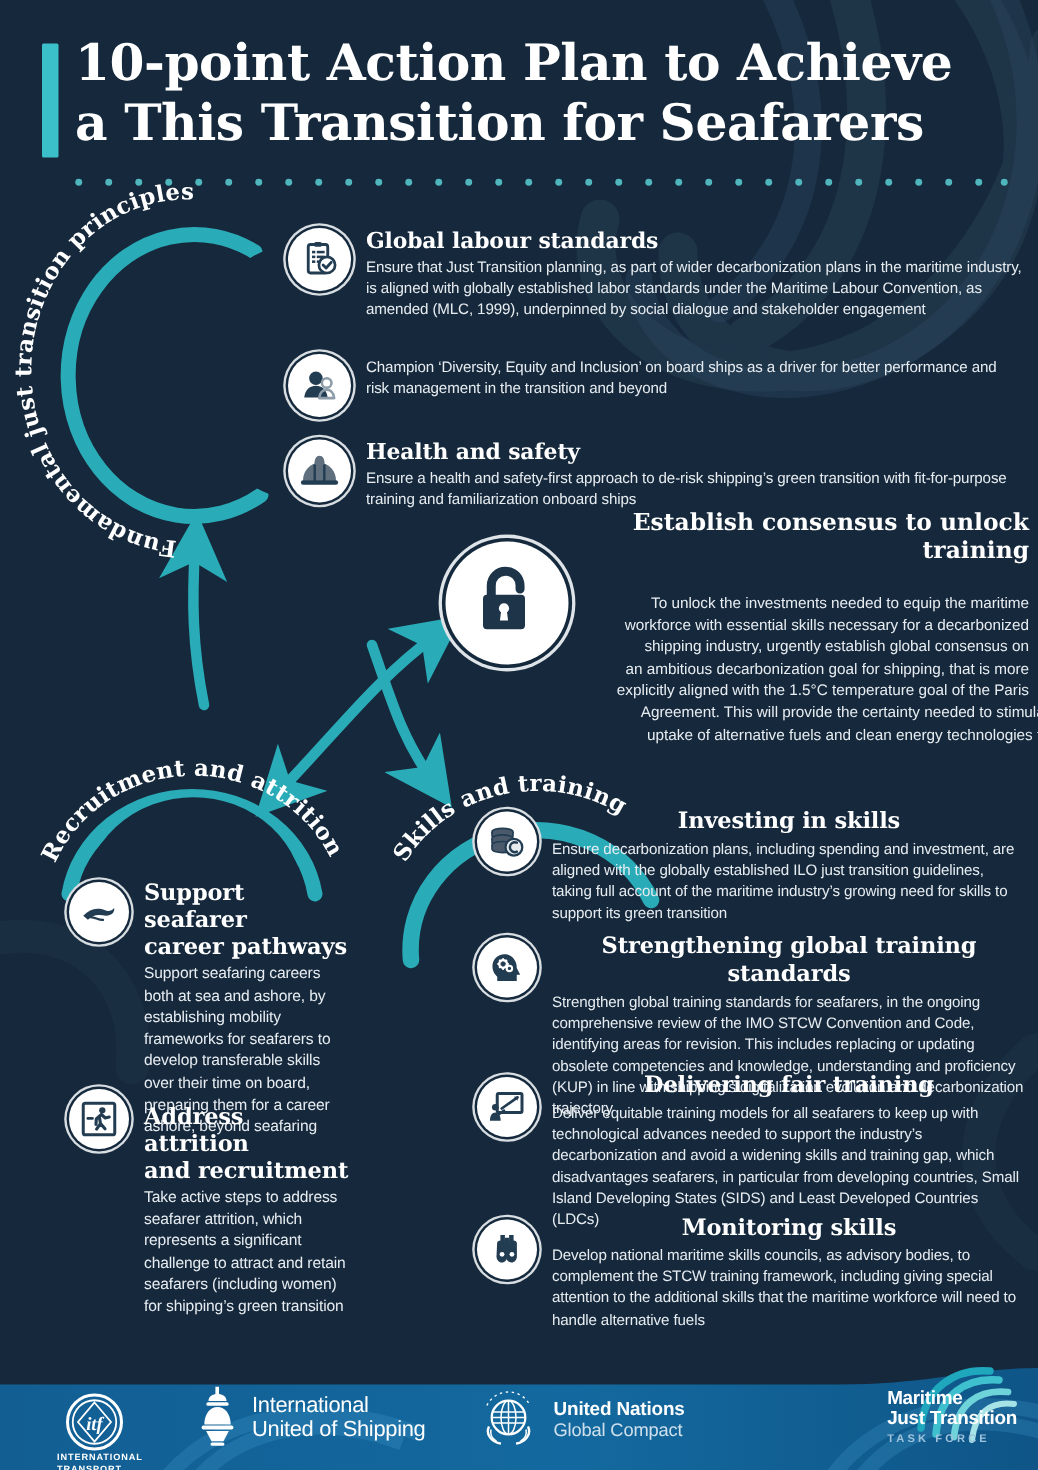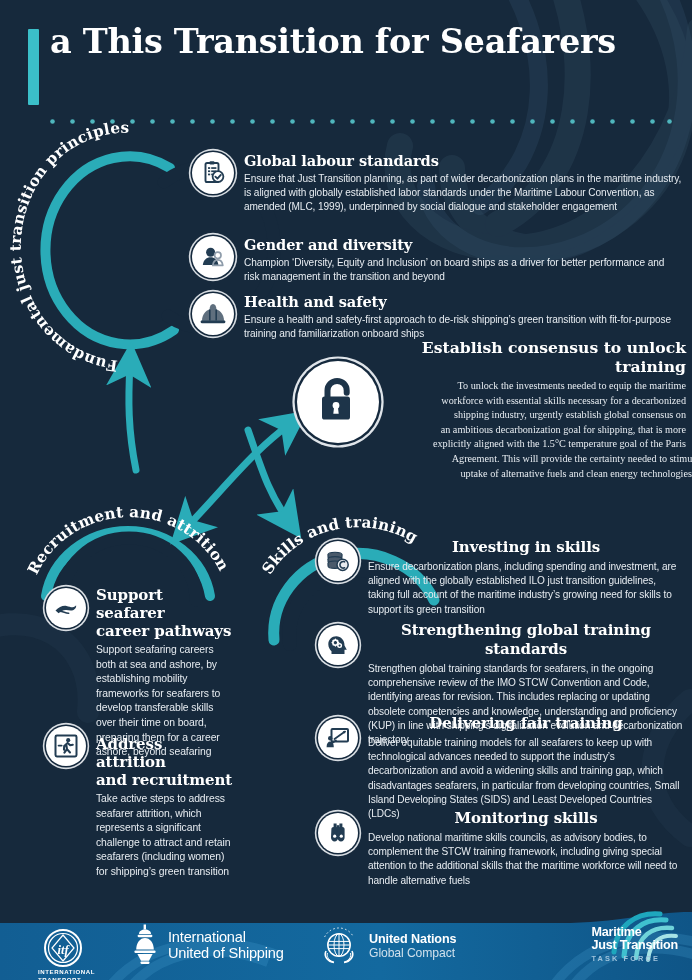--- a/index.html
+++ b/index.html
@@ -49,21 +49,21 @@
   .blk.left .p { font-size:10.4px; line-height:14.6px; }
 
   
   .consensus { position:absolute; left:376px; top:338px; width:310px; z-index:6; }
   .consensus .h {
     color:#ffffff; font-family:"DejaVu Serif", serif; font-weight:bold;
     font-size:15.6px; line-height:19px; text-align:right;
   }
   .consensus .p {
     color:#e7ecf1; font-size:10.2px; line-height:14.6px;
-    text-align:right; margin-top:3px;font-family:Liberation Serif, serif;
+    text-align:right; margin-top:20px;
   }
   .consensus .p span { display:block; }
 
   
   .curve-label { position:absolute; z-index:7; }
   .curve-label text {
     fill:#ffffff; font-family:"DejaVu Serif", serif; font-weight:bold;
   }
 
   
@@ -106,20 +106,21 @@
       <g opacity="0.20" fill="none" stroke="#2b4458" stroke-width="22" stroke-linecap="round">
         <path d="M-40 640 C 30 600, 96 640, 88 712"></path>
         <path d="M690 700 C 640 742, 640 800, 690 836"></path>
       </g>
     </g>
   </svg>
 
   <div class="header">
     <div class="accent-bar"></div>
     <div class="title">
+      <span class="title-l2">10-point Action Plan to Achieve</span>
       <span class="title-l2">a This Transition for Seafarers</span>
     </div>
     <svg class="dotted" width="622" height="7" viewBox="0 0 622 7">
       <g fill="#4fb6bd">
         <circle cx="2.5" cy="3.5" r="2.3"></circle>
           <circle cx="22.5" cy="3.5" r="2.3"></circle>
         <circle cx="42.5" cy="3.5" r="2.3"></circle>
           <circle cx="62.5" cy="3.5" r="2.3"></circle>
         <circle cx="82.5" cy="3.5" r="2.3"></circle>
           <circle cx="102.5" cy="3.5" r="2.3"></circle>
@@ -225,21 +226,20 @@
 
   <div class="icon-circle" style="left:192px;top:236px;width:42px;height:42px;z-index:6;">
     <svg width="26" height="26" viewBox="0 0 26 26">
       <circle cx="10.6" cy="8.2" r="4.5" fill="#223c52"></circle>
       <path d="M2.8 21 c0.6 -5.3 4 -7.8 7.8 -7.8 c3.8 0 7.2 2.5 7.8 7.8 z" fill="#223c52"></path>
       <circle cx="17.8" cy="11.3" r="3.2" fill="none" stroke="#8e9caa" stroke-width="1.7"></circle>
       <path d="M12.8 21.4 c0.5 -3.8 2.6 -5.6 5 -5.6 c2.4 0 4.5 1.8 5 5.6 z" fill="none" stroke="#8e9caa" stroke-width="1.7" stroke-linejoin="round"></path>
     </svg>
   </div>
   <div class="blk" style="left:244px;top:236px;width:438px;z-index:6;">
-    <div class="h">Gender and diversity</div>
     <div class="p">Champion ‘Diversity, Equity and Inclusion’ on board ships as a driver for better performance and risk management in the transition and beyond</div>
   </div>
 
   <div class="icon-circle" style="left:192px;top:293px;width:42px;height:42px;z-index:6;">
     <svg width="28" height="28" viewBox="0 0 28 28">
       <path d="M3 20.5 c0 -6.6 4.6 -11.8 11 -11.8 c6.4 0 11 5.2 11 11.8 z" fill="#5f6f7e"></path>
       <path d="M10.6 9.5 c0 -3.4 1.2 -5.6 3.4 -5.6 c2.2 0 3.4 2.2 3.4 5.6 z" fill="#5f6f7e"></path>
       <rect x="1.6" y="20.2" width="24.8" height="3" rx="1.5" fill="#223c52"></rect>
       <path d="M10.8 9.6 l0 11 M17.2 9.6 l0 11" stroke="#223c52" stroke-width="1.6"></path>
     </svg>

